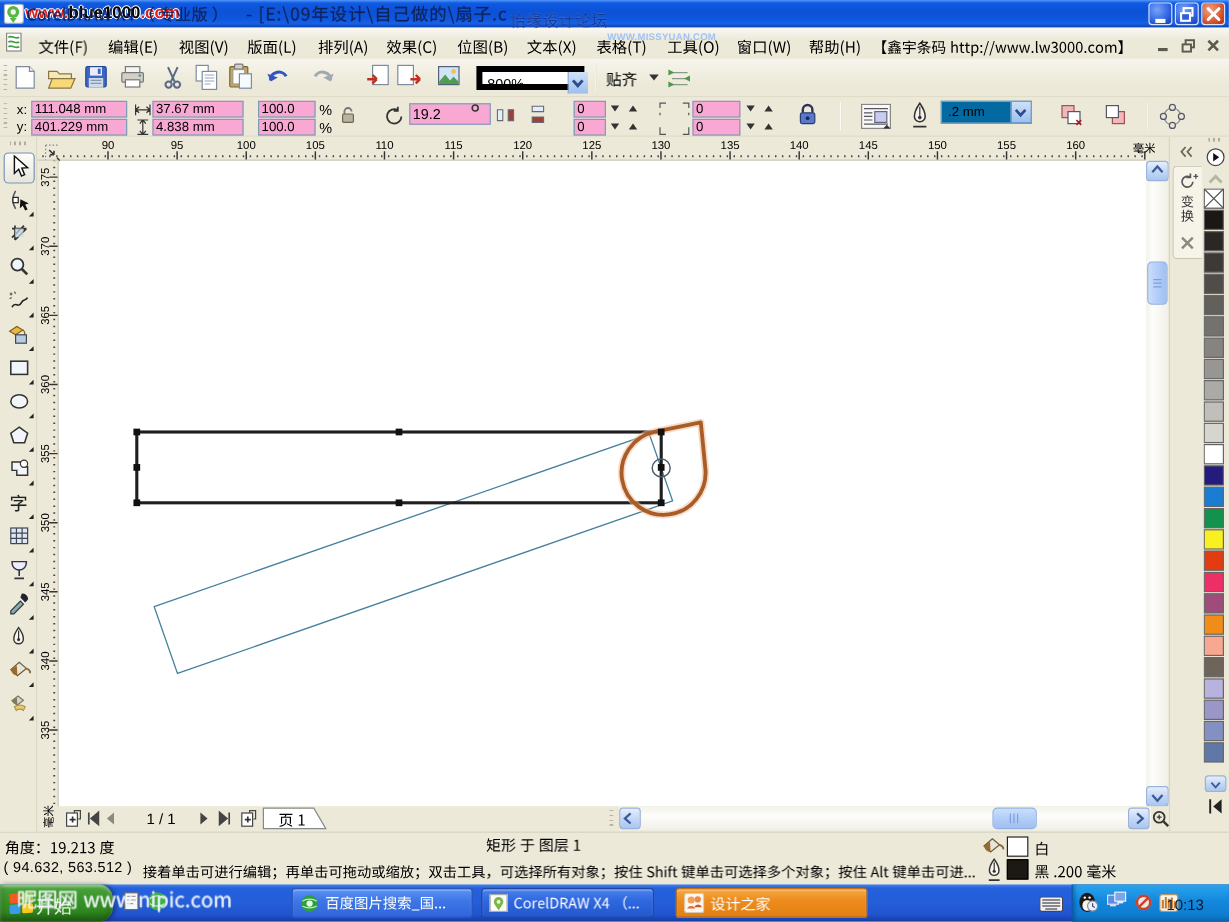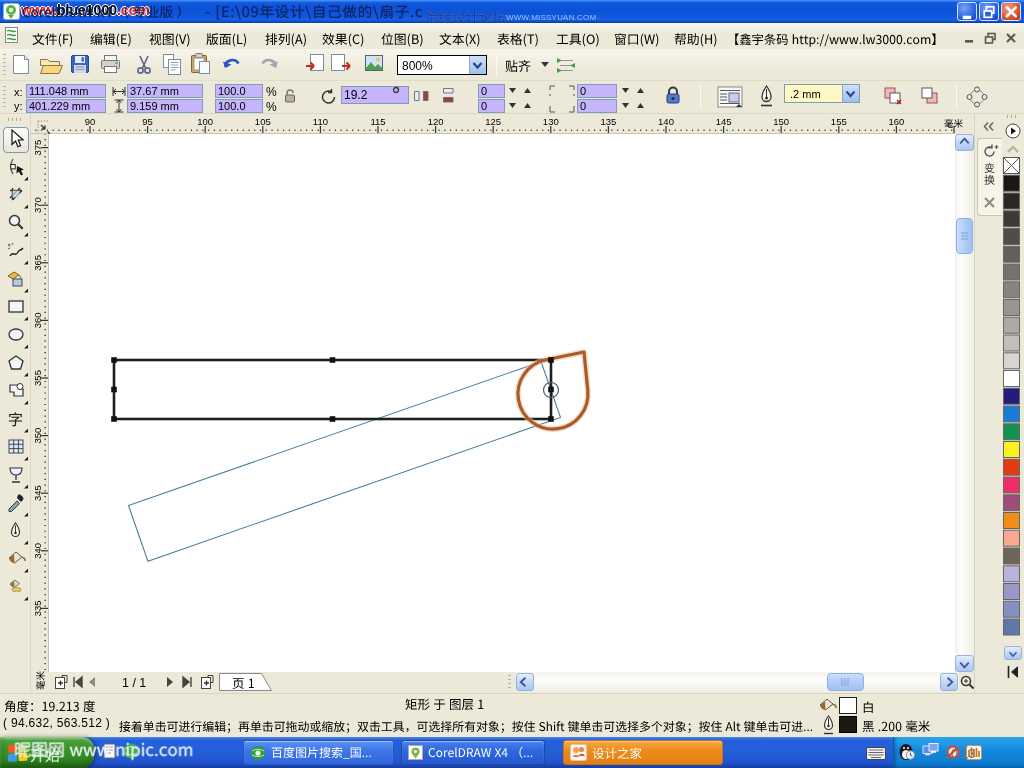--- a/index.html
+++ b/index.html
@@ -1,17 +1,17 @@
 <!DOCTYPE html>
 <html><head><meta charset="utf-8"><style>
 *{margin:0;padding:0;box-sizing:border-box}
 html,body{width:1024px;height:768px;overflow:hidden;background:#ece9d8;
  font-family:"Liberation Sans",sans-serif;-webkit-font-smoothing:antialiased}
 .ab{position:absolute}
-.tb-input{position:absolute;background:#c4b5fd;border:1px solid #7f9db9;font-size:11px;
+.tb-input{position:absolute;background:#f9a8d4;border:1px solid #7f9db9;font-size:11px;
  color:#000;padding:0 2px;line-height:12px;font-family:"Liberation Sans",sans-serif}
 .sep{position:absolute;width:1px;background:#c9c5b5;border-right:1px solid #fbfaf5}
 .grip{position:absolute;width:3px;background:repeating-linear-gradient(180deg,#b8b4a4 0 1px,transparent 1px 4px)}
 </style></head><body>
 <div class="ab" style="left:0;top:0;width:1024px;height:23px;background:
 linear-gradient(180deg,#5898f8 0%,#2e7af0 5%,#0f5ae2 12%,#0b52d6 40%,#0d55da 65%,#1660e8 85%,#0c49bc 96%,#08388e 100%)">
 </div>
 <svg class="ab" style="left:3px;top:3px" width="17" height="17" viewBox="0 0 17 17">
 <rect x="0.5" y="0.5" width="16" height="16" rx="2" fill="#fff" stroke="#9ab"></rect>
 <circle cx="8" cy="7" r="5" fill="#59b544"></circle>
@@ -105,21 +105,21 @@
       <rect x=".5" y=".5" width="13" height="16" fill="#fff" stroke="#7d8aa0"></rect>
       <path d="M11 12 h8 M19 12 l-3.5-3.5 M19 12 l-3.5 3.5" stroke="#c03020" stroke-width="2" fill="none"></path>
     </g>
     <rect x="357" y="53" width="1" height="24" fill="#cdc9b8"></rect>
     <g transform="translate(365,6)">
       <rect x=".5" y=".5" width="17" height="15" fill="#cfe4f7" stroke="#55617a"></rect>
       <path d="M1 13 l5-6 4 5 3-3 4 4 v2 h-16 Z" fill="#4f9e4f"></path>
       <circle cx="13" cy="4.5" r="2" fill="#f5c23c"></circle>
     </g>
   </svg>
-<div class="ab" style="left:397px;top:55px;width:90px;height:20px;border:1px solid #000000;background:#fff">
+<div class="ab" style="left:397px;top:55px;width:90px;height:20px;border:5px solid #000000;background:#fff">
 <span class="ab" style="left:4px;top:3px;font-size:12px">800%</span>
 <div class="ab" style="left:71px;top:0px;width:17px;height:18px;background:linear-gradient(180deg,#cfe0f8,#9dc0ee);border-left:1px solid #86a7d8"></div>
 <svg class="ab" style="left:71px;top:0" width="17" height="18">
       <path d="M4.5 7 l4 4.5 4-4.5" stroke="#2a4d8e" stroke-width="2.4" fill="none"></path>
     </svg>
   </div>
 <div class="sep" style="left:496px;top:53px;height:24px"></div>
 <svg class="ab" style="left:540px;top:60px" width="10" height="8">
     <path d="M1 2 h8 l-4 5 Z" fill="#333"></path>
   </svg>
@@ -133,21 +133,21 @@
 <div class="tb-input" style="left:26px;top:84px;width:80px;height:14px;font-size:11px;line-height:12px">111.048 mm</div>
 <span class="ab" style="left:14px;top:100px;font-size:11px">y:</span>
 <div class="tb-input" style="left:26px;top:99px;width:80px;height:14px;font-size:11px;line-height:12px">401.229 mm</div>
 <svg class="ab" style="left:112px;top:86px" width="14" height="11">
     <path d="M1 5.5 h12 M1 5.5 l3-2.5 M1 5.5 l3 2.5 M13 5.5 l-3-2.5 M13 5.5 l-3 2.5 M1 1 v9 M13 1 v9" stroke="#333" fill="none"></path>
   </svg>
 <svg class="ab" style="left:113px;top:99px" width="12" height="14">
     <path d="M6 1 v12 M6 1 l-2.5 3 M6 1 l2.5 3 M6 13 l-2.5-3 M6 13 l2.5-3 M1.5 1 h9 M1.5 13 h9" stroke="#333" fill="none"></path>
   </svg>
 <div class="tb-input" style="left:127px;top:84px;width:76px;height:14px;font-size:11px;line-height:12px">37.67 mm</div>
-<div class="tb-input" style="left:127px;top:99px;width:76px;height:14px;font-size:11px;line-height:12px">9.159 mm</div>
+<div class="tb-input" style="left:127px;top:99px;width:76px;height:14px;font-size:11px;line-height:12px">4.838 mm</div>
 <div class="tb-input" style="left:215px;top:84px;width:48px;height:14px;font-size:11px;line-height:12px">100.0</div>
 <div class="tb-input" style="left:215px;top:99px;width:48px;height:14px;font-size:11px;line-height:12px">100.0</div>
 <span class="ab" style="left:266px;top:85px;font-size:12px">%</span>
 <span class="ab" style="left:266px;top:100px;font-size:12px">%</span>
 <svg class="ab" style="left:283px;top:88px" width="14" height="17" viewBox="0 0 14 17">
 <path d="M4 7 V5 a3 3 0 0 1 6 0" fill="none" stroke="#777" stroke-width="1.5"></path>
 <rect x="2.5" y="7" width="9" height="7" rx="1" fill="#b8b29e" stroke="#6a6450"></rect>
   </svg>
 <svg class="ab" style="left:320px;top:88px" width="18" height="18" viewBox="0 0 18 18">
 <path d="M14.5 9 a6 6 0 1 1 -3-5.2 M11.5 1 v3.4 h-3.4" fill="none" stroke="#333" stroke-width="1.5"></path>
@@ -201,21 +201,21 @@
     <rect x="12" y="7" width="10" height="9" fill="#c8ccf0" stroke="#667"></rect>
 <path d="M3 4.5 h20 M3 8 h7 M3 11 h7 M3 14 h7 M3 17.5 h20" stroke="#556"></path>
 <path d="M22 18 l3 3 h-6 Z" fill="#333"></path>
   </svg>
 <svg class="ab" style="left:760px;top:85px" width="13" height="22" viewBox="0 0 13 22">
 <path d="M6.5 1 C10 6,11 9,11 12 a4.5 4.5 0 0 1 -9 0 C2 9,3 6,6.5 1 Z" fill="#f4f2ea" stroke="#333" stroke-width="1.3"></path>
 <circle cx="6.5" cy="13" r="1.5" fill="#333"></circle>
     <path d="M6.5 13 V4" stroke="#333"></path>
     <path d="M1 20.5 h11" stroke="#333" stroke-width="1.6"></path>
   </svg>
-<div class="ab" style="left:784px;top:84px;width:76px;height:19px;border:1px solid #7f9db9;background:#fef9c3">
+<div class="ab" style="left:784px;top:84px;width:76px;height:19px;border:1px solid #7f9db9;background:#0369a1">
 <span class="ab" style="left:5px;top:3px;font-size:11px">.2 mm</span>
 <div class="ab" style="left:57px;top:0px;width:17px;height:17px;background:linear-gradient(180deg,#cfe0f8,#9dc0ee);border-left:1px solid #86a7d8"></div>
 <svg class="ab" style="left:57px;top:0" width="17" height="17">
       <path d="M4.5 6.5 l4 4.5 4-4.5" stroke="#2a4d8e" stroke-width="2.2" fill="none"></path>
     </svg>
   </div>
 <svg class="ab" style="left:884px;top:87px" width="62" height="19" viewBox="0 0 62 19">
 <g>
       <rect x="1" y="1" width="10" height="10" fill="#f0b8b8" stroke="#a05050"></rect>
       <rect x="6" y="6" width="10" height="10" fill="#fff" stroke="#556"></rect>
@@ -509,21 +509,21 @@
 <g transform="translate(48,2)">
       <circle cx="7" cy="8" r="6" fill="#e8e8e4" stroke="#99a"></circle>
       <circle cx="7" cy="8" r="5.5" fill="none" stroke="#d04028" stroke-width="2"></circle>
       <path d="M3.2 11.8 L10.8 4.2" stroke="#d04028" stroke-width="2"></path>
     </g>
 <g transform="translate(68,1)">
       <rect x="0.5" y="2.5" width="15" height="14" rx="2" fill="#f8f4ec" stroke="#b09868"></rect>
       <path d="M3 14 v-7 M5.5 14 V4.5 M8 14 v-8 M10.5 14 V5 M13 14 v-6" stroke="#c87828" stroke-width="1.7"></path>
     </g>
   </svg>
-<span class="ab" style="left:944px;top:747px;font-size:12.5px;color:#737373">10:13</span>
+<span class="ab" style="left:972px;top:747px;font-size:12.5px;color:#0f172a">10:13</span>
 <div class="ab" style="left:0;top:114px;width:31px;height:579px;background:#ece9d8;border-right:1px solid #ddd9c6"></div>
 <div class="ab" style="left:8px;top:118px;width:16px;height:3px;background:repeating-linear-gradient(90deg,#b0ac9c 0 1.5px,transparent 1.5px 4px)"></div>
 <div class="ab" style="left:3px;top:127px;width:26px;height:26px;border:1px solid #7a96b8;border-radius:4px;background:linear-gradient(180deg,#fdfdfa,#e8e6da)"></div>
 <svg class="ab" style="left:0px;top:114px" width="31" height="560" viewBox="0 0 31 560">
     <path d="M12 16.0 l0 15 3.5-3.5 2.5 5.5 2.5-1.2 -2.5-5.3 4.5-.5 Z" fill="#111" transform="translate(0,0)" opacity="0"></path>
     <path d="M12 16 L12 16 L15.5 16 L18 16 L20.3 16 L17.8 16 L22 16 Z" fill="none"></path>
     <g transform="translate(10,15.0)">
       <path d="M2 1 v14.5 l3.6-3.4 2.3 5.6 2.6-1.1 -2.3-5.5 4.8-.3 Z" fill="#fff" stroke="#111" stroke-width="1.2"></path>
     </g>
     <g transform="translate(8,44.0)">
@@ -600,21 +600,21 @@
     <path d="M24 454.5 l4 0 0 4 Z" fill="#222" transform="rotate(90 26 456.5)"></path>
     <g transform="translate(7,464.0)">
       <path d="M3 6 L8 2 L12.5 5.5 L7.5 9.5 Z" fill="#d8d4c8" stroke="#776"></path>
       <path d="M7.5 9.5 C5 9.5,3.5 7.5,3 6 L7 3 Z" fill="#887858"></path>
       <path d="M5 11 c3-2,6-2,9 0 l-1.5 3 c-2-1.5-4-1.5-6 0 Z" fill="#e8c86a" stroke="#a88838" opacity=".9"></path>
     </g>
     <path d="M24 482.5 l4 0 0 4 Z" fill="#222" transform="rotate(90 26 484.5)"></path>
   </svg>
 <span class="ab" style="left:21px;top:2px;font-size:14px;font-weight:bold;color:#e31e1e;
 text-shadow:-1px 0 #fff,1px 0 #fff,0 -1px #fff,0 1px #fff;letter-spacing:0px">www.<span style="color:#000000">blue1000</span>.com</span>
-<span class="ab" style="left:506px;top:13px;font-size:8px;font-weight:normal;color:#9fc2f5;letter-spacing:.2px">WWW.MISSYUAN.COM</span>
+<span class="ab" style="left:506px;top:26px;font-size:8px;font-weight:bold;color:#9fc2f5;letter-spacing:.2px">WWW.MISSYUAN.COM</span>
 <svg width="0" height="0" style="position:absolute">
     <defs>
       <path id="c0" d="M423 823C453 774 485 707 497 666L580 693C566 734 531 799 501 847ZM50 664V590H206C265 438 344 307 447 200C337 108 202 40 36 -7C51 -25 75 -60 83 -78C250 -24 389 48 502 146C615 46 751 -28 915 -73C928 -52 950 -20 967 -4C807 36 671 107 560 201C661 304 738 432 796 590H954V664ZM504 253C410 348 336 462 284 590H711C661 455 592 344 504 253Z"></path>
       <path id="c1" d="M317 341V268H604V-80H679V268H953V341H679V562H909V635H679V828H604V635H470C483 680 494 728 504 775L432 790C409 659 367 530 309 447C327 438 359 420 373 409C400 451 425 504 446 562H604V341ZM268 836C214 685 126 535 32 437C45 420 67 381 75 363C107 397 137 437 167 480V-78H239V597C277 667 311 741 339 815Z"></path>
       <path id="c2" d="M239 -196 295 -171C209 -29 168 141 168 311C168 480 209 649 295 792L239 818C147 668 92 507 92 311C92 114 147 -47 239 -196Z"></path>
       <path id="c3" d="M101 0H193V329H473V407H193V655H523V733H101Z"></path>
       <path id="c4" d="M99 -196C191 -47 246 114 246 311C246 507 191 668 99 818L42 792C128 649 171 480 171 311C171 141 128 -29 42 -171Z"></path>
       <path id="c5" d="M40 54 58 -15C140 18 245 61 346 103L332 163C223 121 114 79 40 54ZM61 423C75 430 98 435 205 450C167 386 132 335 116 316C87 278 66 252 45 248C53 230 64 196 68 182C87 194 118 204 339 255C336 271 333 298 334 317L167 282C238 374 307 486 364 597L303 632C286 593 265 554 245 517L133 505C190 593 246 706 287 815L215 840C179 719 112 587 91 554C71 520 55 496 38 491C46 473 57 438 61 423ZM624 350V202H541V350ZM675 350H746V202H675ZM481 412V-72H541V143H624V-47H675V143H746V-46H797V143H871V-7C871 -14 868 -16 861 -17C854 -17 836 -17 814 -16C822 -32 829 -56 831 -73C867 -73 890 -71 908 -62C926 -52 930 -35 930 -8V413L871 412ZM797 350H871V202H797ZM605 826C621 798 637 762 648 732H414V515C414 361 405 139 314 -21C329 -28 360 -50 372 -63C465 99 482 335 483 498H920V732H729C717 765 697 811 675 846ZM483 668H850V561H483Z"></path>
       <path id="c6" d="M551 751H819V650H551ZM482 808V594H892V808ZM81 332C89 340 119 346 153 346H244V202L40 167L56 94L244 132V-76H313V146L427 169L423 234L313 214V346H405V414H313V568H244V414H148C176 483 204 565 228 650H412V722H247C255 756 263 791 269 825L196 840C191 801 183 761 174 722H47V650H157C136 570 115 504 105 479C88 435 75 403 58 398C66 380 77 346 81 332ZM815 472V386H560V472ZM400 76 412 8 815 40V-80H885V46L959 52L960 115L885 110V472H953V535H423V472H491V82ZM815 329V242H560V329ZM815 185V105L560 86V185Z"></path>
       <path id="c7" d="M101 0H534V79H193V346H471V425H193V655H523V733H101Z"></path>

